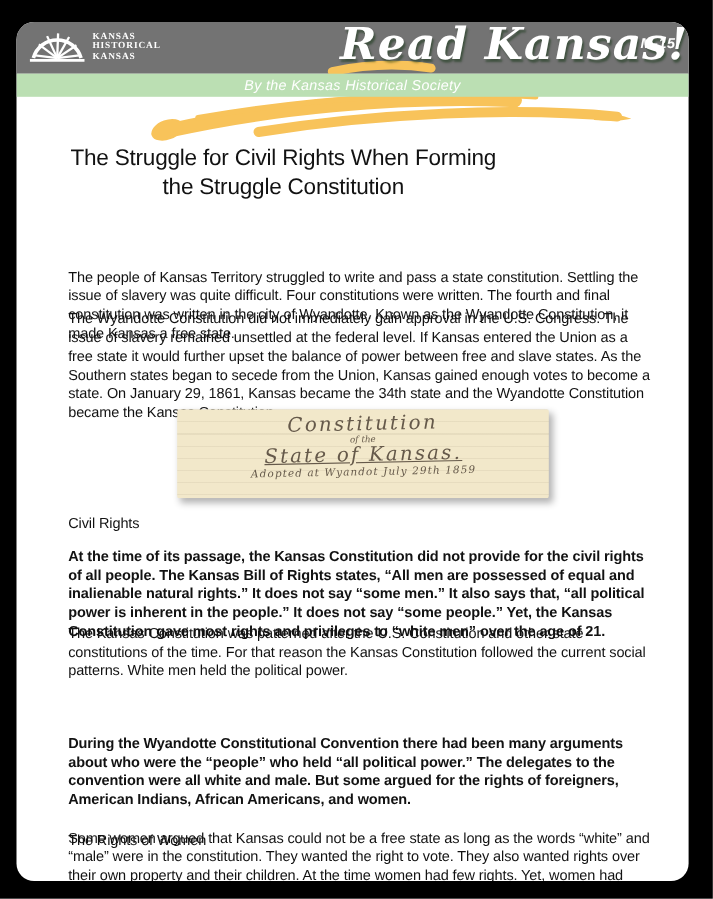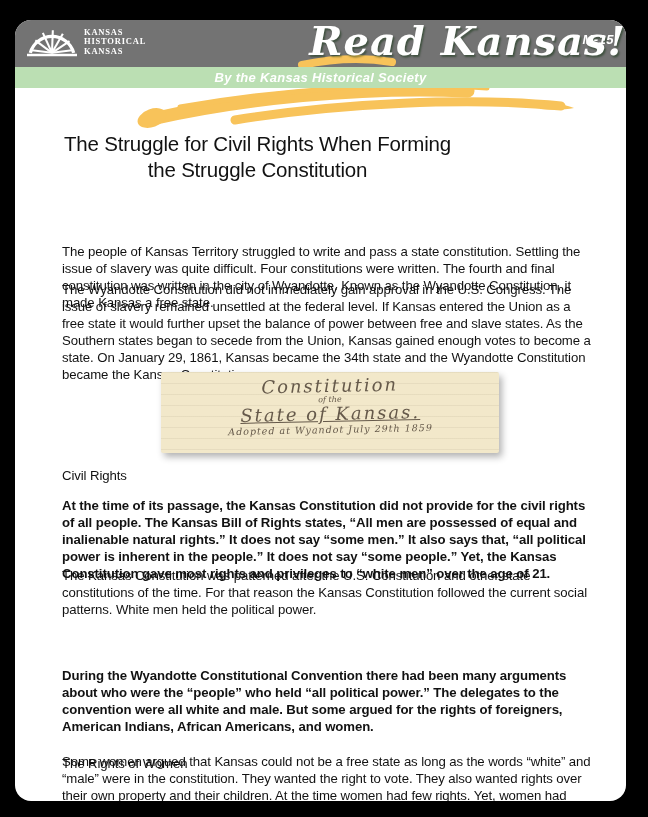--- a/index.html
+++ b/index.html
@@ -60,21 +60,21 @@
     height:21px;
     background:#bbdfb3;
     z-index:2;
     text-align:center;
   }
   .byline{
     font-style:italic;
     font-size:13px;
     line-height:21px;
     color:#ffffff;
-    font-weight:bold;
+    font-weight:normal;
     letter-spacing:0.3px;
   }
   .swoosh{
     position:absolute;left:25px;top:35px;
     z-index:1;
   }
   
   .content{position:absolute;left:0;top:0;width:611px;height:781px;}
   .article-title{
     position:absolute;left:0;top:111px;width:485px;

